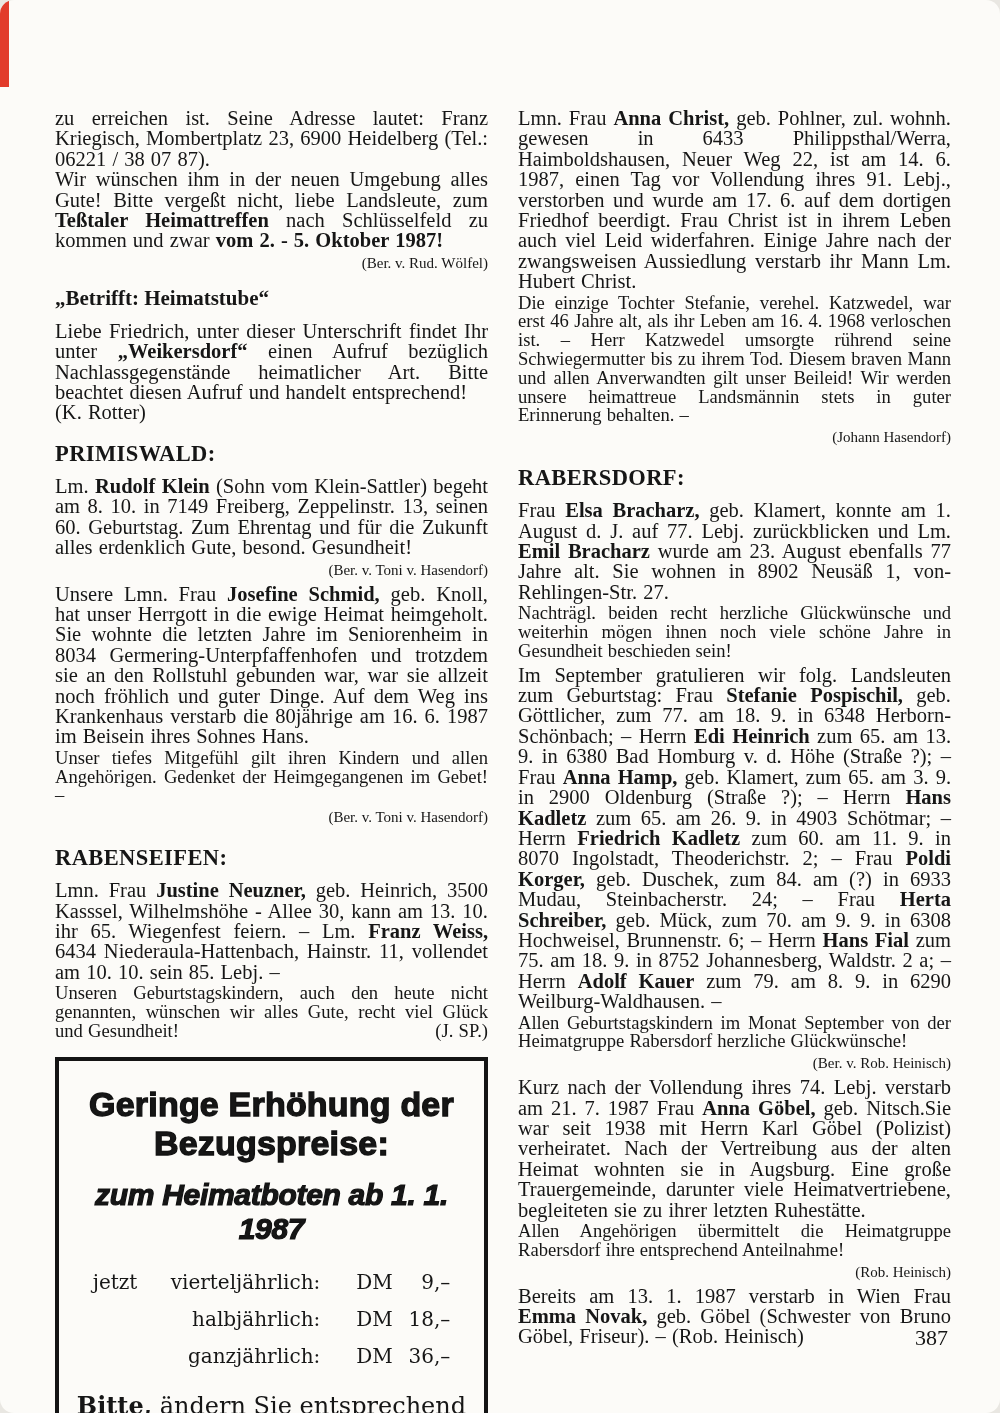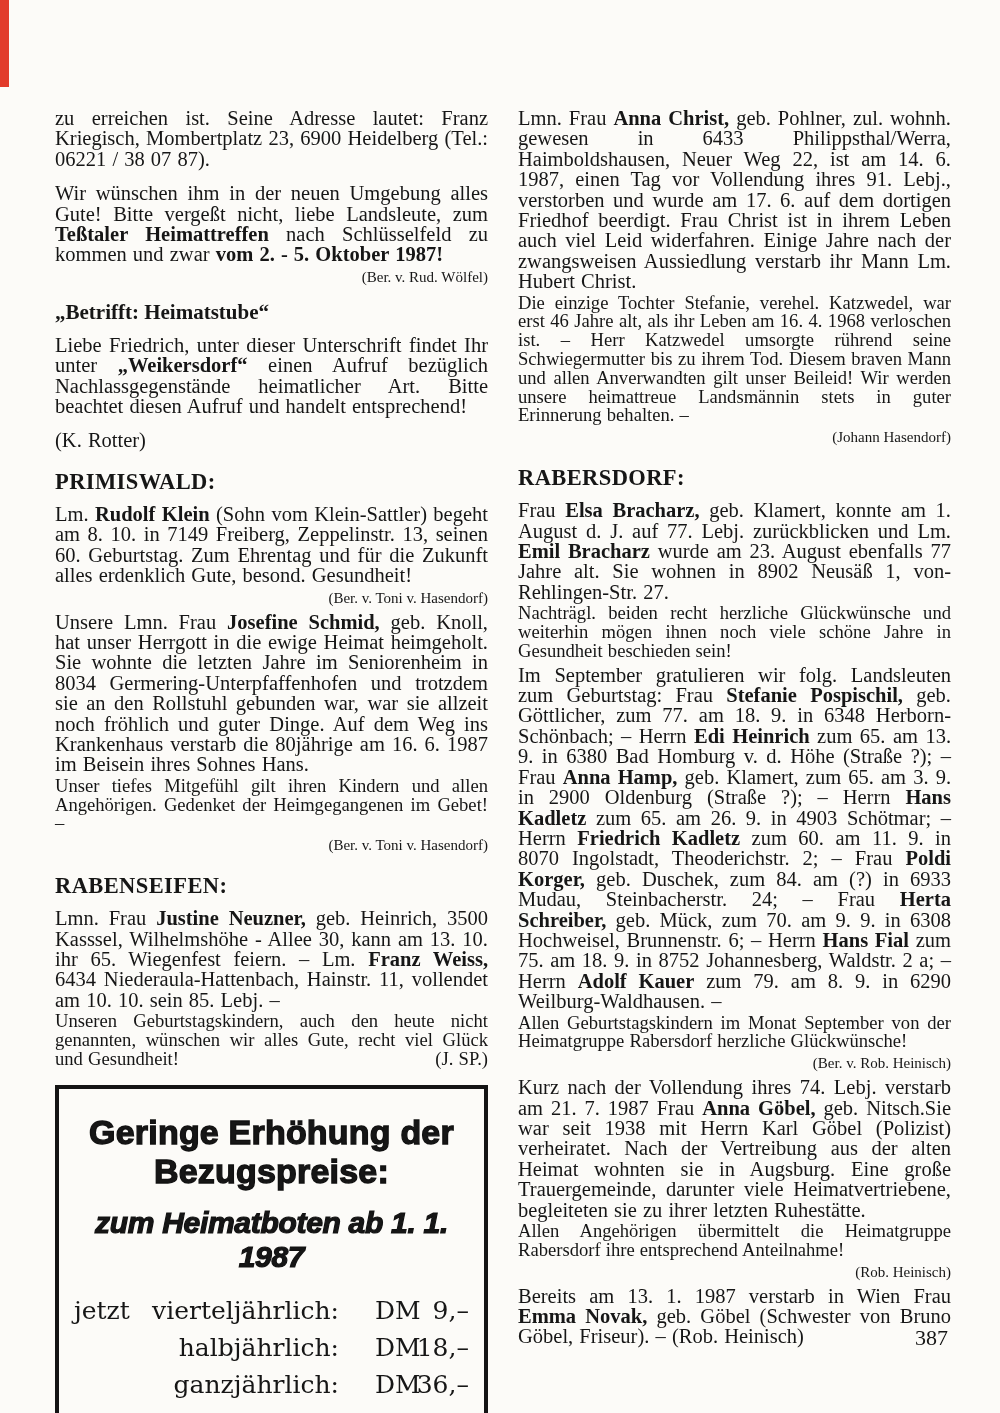--- a/index.html
+++ b/index.html
@@ -4,38 +4,39 @@
 <style>
   html,body{margin:0;padding:0;background:#e9e7e2;}
   .page{
     position:relative;
     width:1000px;height:1413px;
     margin:0 auto;
     background:#fcfbf8;
     color:#161616;
     font-family:"Liberation Serif", serif;
     overflow:hidden;
+    border-radius:14px;
   }
   .scan-mark{
     position:absolute;left:0;top:0;width:9px;height:87px;
     background:#e23b2b;
   }
   .columns{
     position:absolute;top:104px;left:55px;
     display:flex;gap:30px;
   }
   .col{width:433px;}
   
   .p{
     font-size:20.5px;line-height:20.4px;
     text-align:justify;text-justify:inter-word;
     hyphens:auto;-webkit-hyphens:auto;
     margin:4px 0 0 0;word-spacing:1px;
   }
-  .p.tight{margin-top:14px;}
+  .p.tight{margin-top:0;}
   .ps{
     font-size:18.6px;line-height:18.8px;
     text-align:justify;text-justify:inter-word;
     hyphens:auto;-webkit-hyphens:auto;
     margin:2px 0 0 0;word-spacing:0.5px;
   }
   .attr{
     font-size:15px;line-height:20px;text-align:right;
     margin:2px 0 0 0;
   }
@@ -68,21 +69,21 @@
     font-weight:bold;font-style:italic;
     font-size:30px;line-height:34px;
     -webkit-text-stroke:1.2px #111;
     margin-top:15px;letter-spacing:-0.3px;
   }
   .adbox-prices{
     display:grid;
     grid-template-columns:78px max-content 72px 58px;
     width:max-content;margin:18px auto 0 auto;
     font-family:"DejaVu Serif", serif;
-    font-size:25px;line-height:37px;
+    font-size:20px;line-height:37px;
     text-align:left;
   }
   .adbox-prices .c1{text-align:left;}
   .adbox-prices .c2{text-align:right;}
   .adbox-prices .c3{text-align:left;padding-left:36px;}
   .adbox-prices .c4{text-align:right;}
   .adbox-note{
     font-family:"DejaVu Serif", serif;
     font-size:24px;line-height:31px;
     margin-top:15px;text-align:center;

